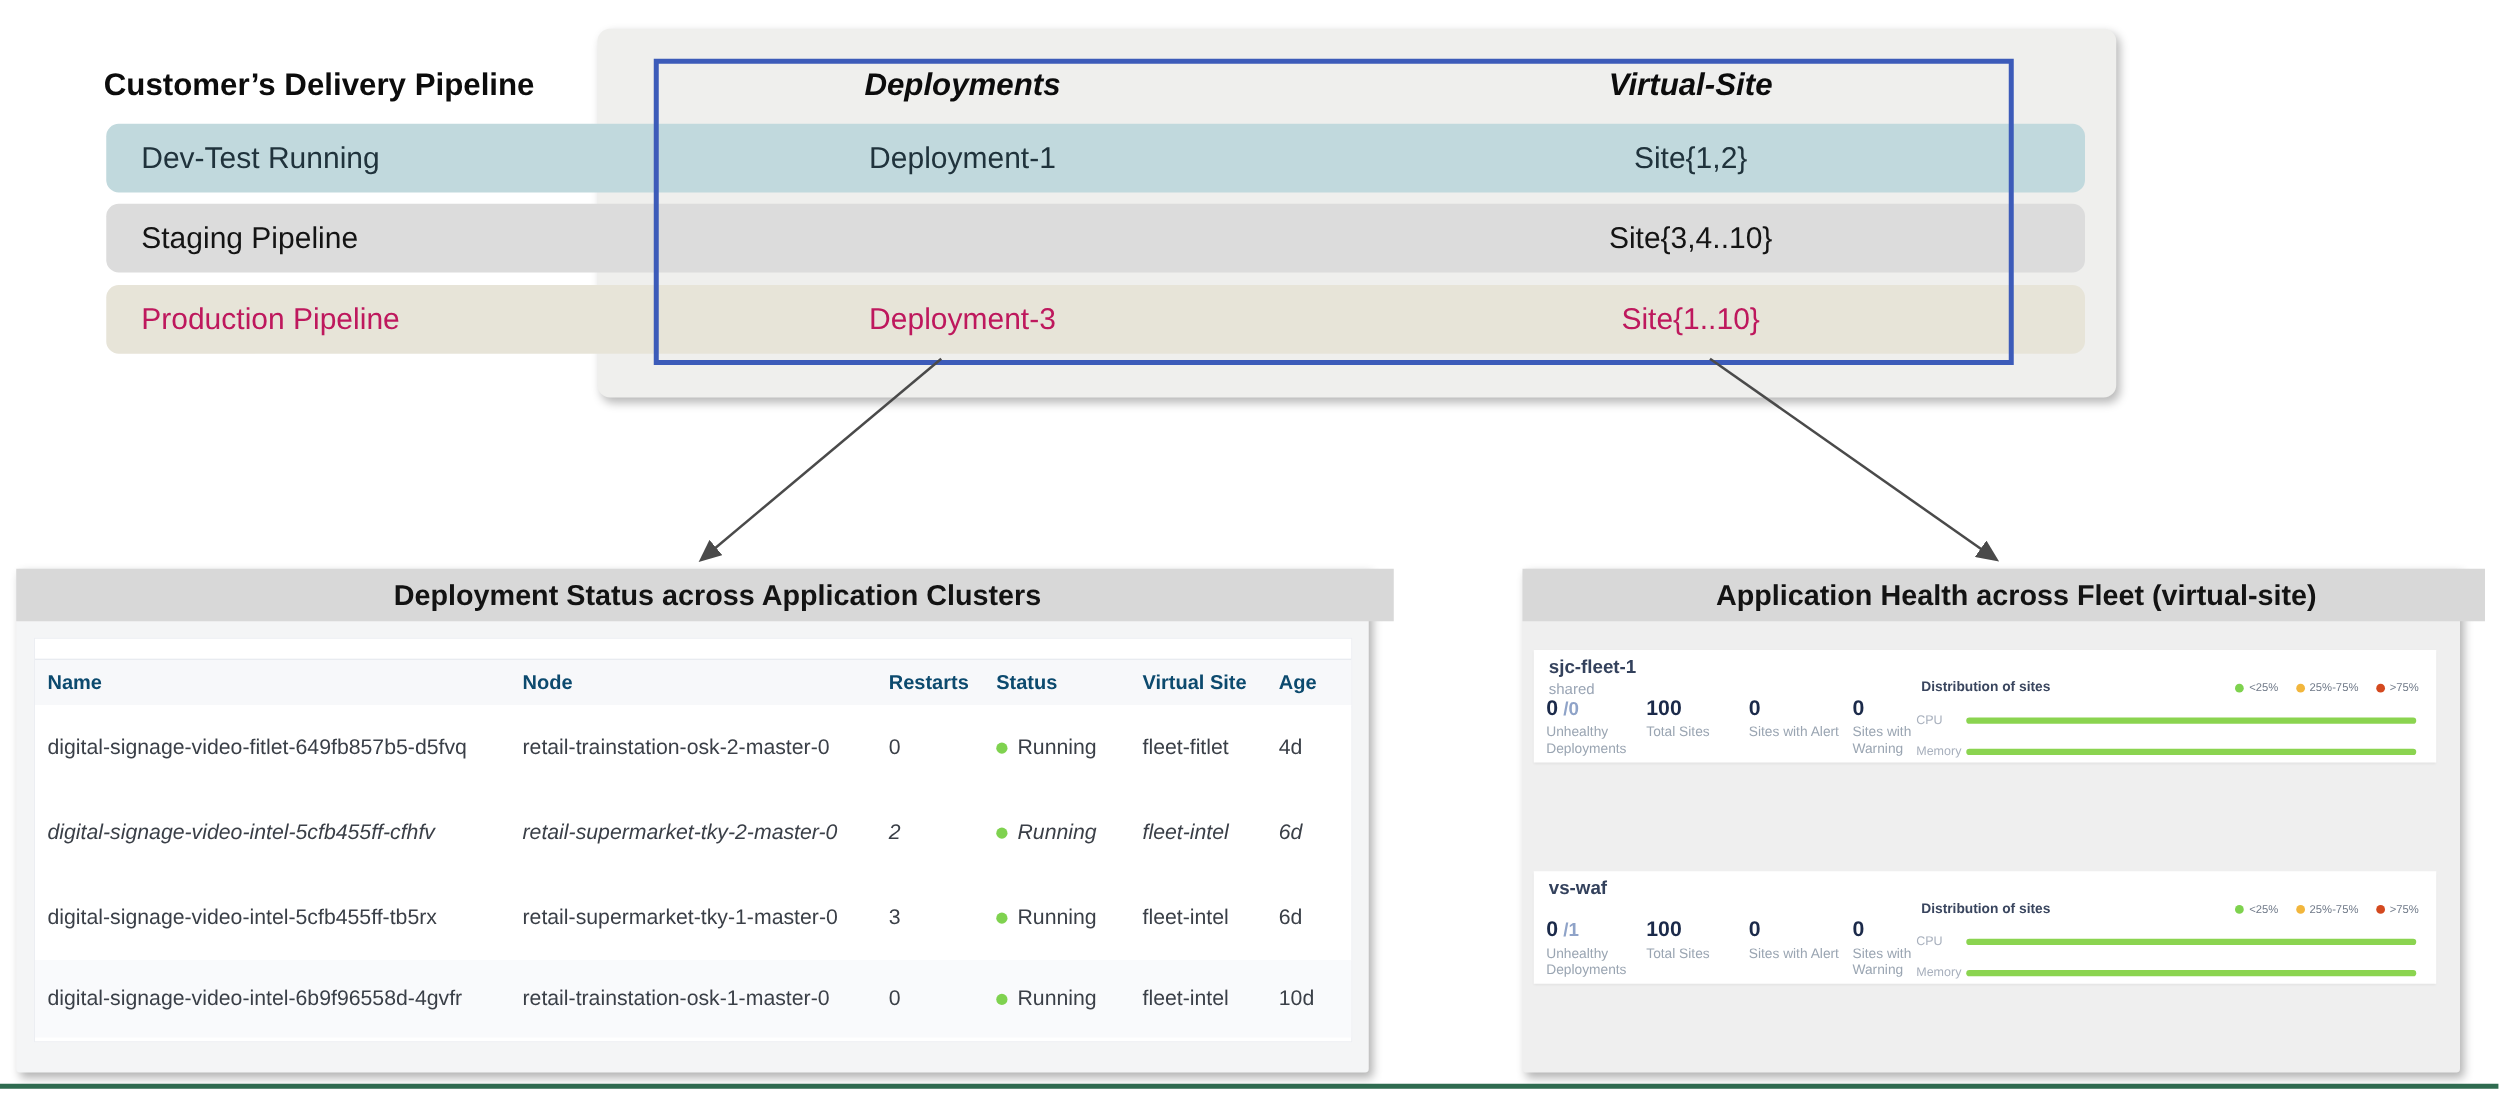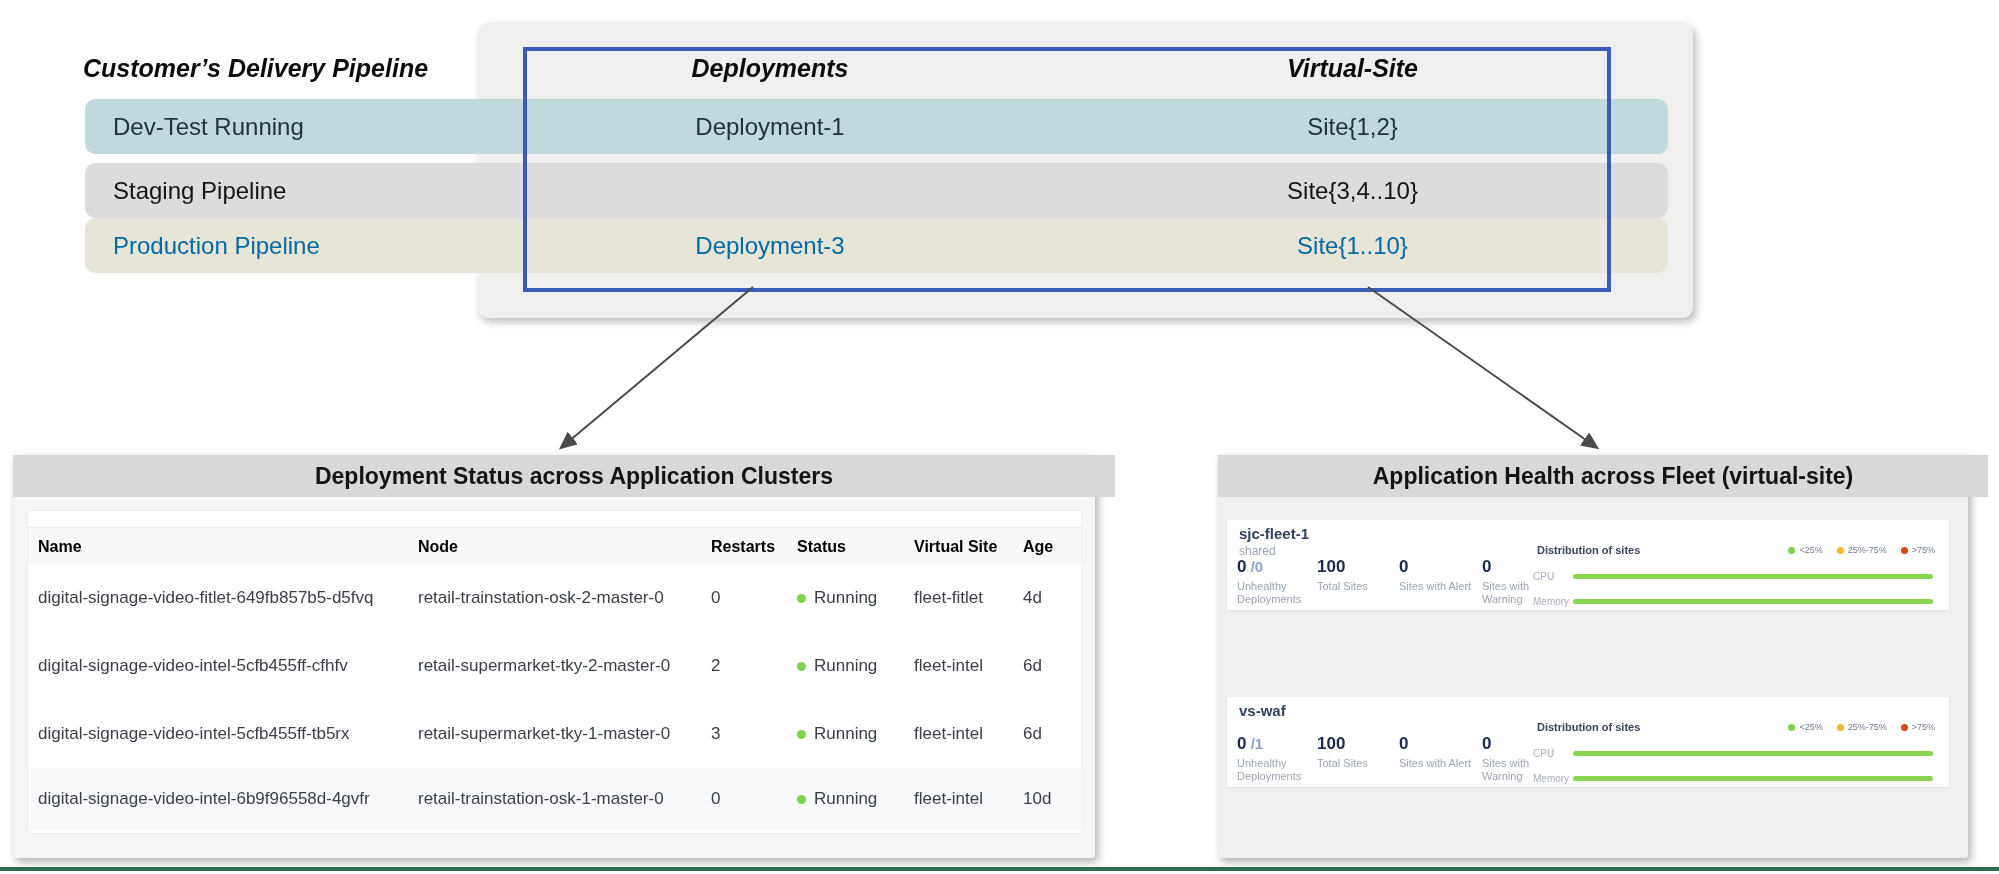--- a/index.html
+++ b/index.html
@@ -2,52 +2,52 @@
 <html><head>
 <meta charset="utf-8">
 <style>
   html,body{margin:0;padding:0;background:#ffffff;}
   .canvas{position:relative;width:1999px;height:874px;background:#ffffff;overflow:hidden;
           font-family:"Liberation Sans",sans-serif;}
 
   
   .top-panel{position:absolute;left:478px;top:23px;width:1215px;height:295px;
              background:#efefed;border-radius:10px;box-shadow:3px 4px 8px rgba(0,0,0,0.28);}
-  .top-title{position:absolute;left:83px;top:54px;font-size:25px;font-weight:bold;font-style:italic;color:#0c0c0c;}
+  .top-title{position:absolute;left:83px;top:54px;font-size:25px;font-weight:bold;color:#0c0c0c;}
   .col-head{position:absolute;top:54px;font-size:25px;font-weight:bold;font-style:italic;color:#0c0c0c;text-align:center;}
   .col-head.dep{left:560px;width:420px;}
   .col-head.vs{left:1140px;width:425px;}
   .p-row{position:absolute;left:85px;width:1583px;height:55px;border-radius:10px;font-size:24px;}
   .p-row .cell{position:absolute;top:0;height:55px;display:flex;align-items:center;}
   .cell.pname{left:28px;}
   .cell.pdep{left:475px;width:420px;justify-content:center;}
   .cell.psite{left:1055px;width:425px;justify-content:center;}
   .row0{top:99px;background:#c1d9dd;color:#20333c;}
   .row1{top:163px;background:#dcdcdc;color:#141414;}
-  .row2{top:218px;background:#e7e4d8;color:#0369a1;}
+  .row2{top:228px;background:#e7e4d8;color:#be185d;}
   .blue-rect{position:absolute;left:523px;top:47px;width:1080px;height:237px;
              border:4px solid #3c5bb9;pointer-events:none;z-index:4;}
   .arrow-layer{position:absolute;left:0;top:0;width:1999px;height:874px;z-index:5;pointer-events:none;}
 
   
   .panel{position:absolute;top:455px;height:403px;border-radius:3px;
          box-shadow:3px 4px 8px rgba(0,0,0,0.30);}
   .panel-head{position:absolute;left:0;top:0;width:100%;height:42px;background:#d8d8d8;
               display:flex;align-items:center;justify-content:center;
               font-size:23px;font-weight:bold;color:#131313;padding-left:20px;}
 
   
   .dep-panel{left:13px;width:1082px;background:#f4f5f6;}
   .dep-card{position:absolute;left:14px;top:55px;width:1053px;height:322px;background:#ffffff;border:1px solid #eceef2;}
   .t-row{position:absolute;left:0;width:100%;display:block;}
   .t-head{top:16px;height:37px;background:#f7f8fa;border-top:1px solid #e8ebf0;border-bottom:1px solid #e4e7ec;}
-  .t-head .tc{font-size:16px;font-weight:bold;color:#000000;}
+  .t-head .tc{font-size:16px;font-weight:bold;color:#0c4a6e;}
   .t-data{height:68px;border-bottom:1px solid #eef0f4;background:#ffffff;}
   .t-data .tc{font-size:17px;color:#3a3f47;}
-  .t-r1{top:53px;} .t-r2{top:121px;} .t-r3{top:189px;} .t-r4{top:257px;height:62px;background:#f9fafc;border-bottom:none;}
+  .t-r1{top:53px;} .t-r2{top:121px;font-style:italic;} .t-r3{top:189px;} .t-r4{top:257px;height:62px;background:#f9fafc;border-bottom:none;}
   .tc{position:absolute;top:0;height:100%;display:flex;align-items:center;white-space:nowrap;}
   .c-name{left:10px;} .c-node{left:390px;} .c-restarts{left:683px;} .c-status{left:769px;}
   .c-vsite{left:886px;} .c-age{left:995px;}
   .dot{display:inline-block;width:9px;height:9px;border-radius:50%;margin-right:8px;}
 
   
   .health-panel{left:1218px;width:750px;background:#efefef;}
   .h-card{position:absolute;left:9px;width:722px;height:90px;background:#ffffff;box-shadow:0 1px 2px rgba(0,0,0,0.06);}
   .h-card1{top:65px;} .h-card2{top:242px;}
   .h-title{position:absolute;left:12px;top:5px;font-size:15px;font-weight:bold;color:#33415c;}

